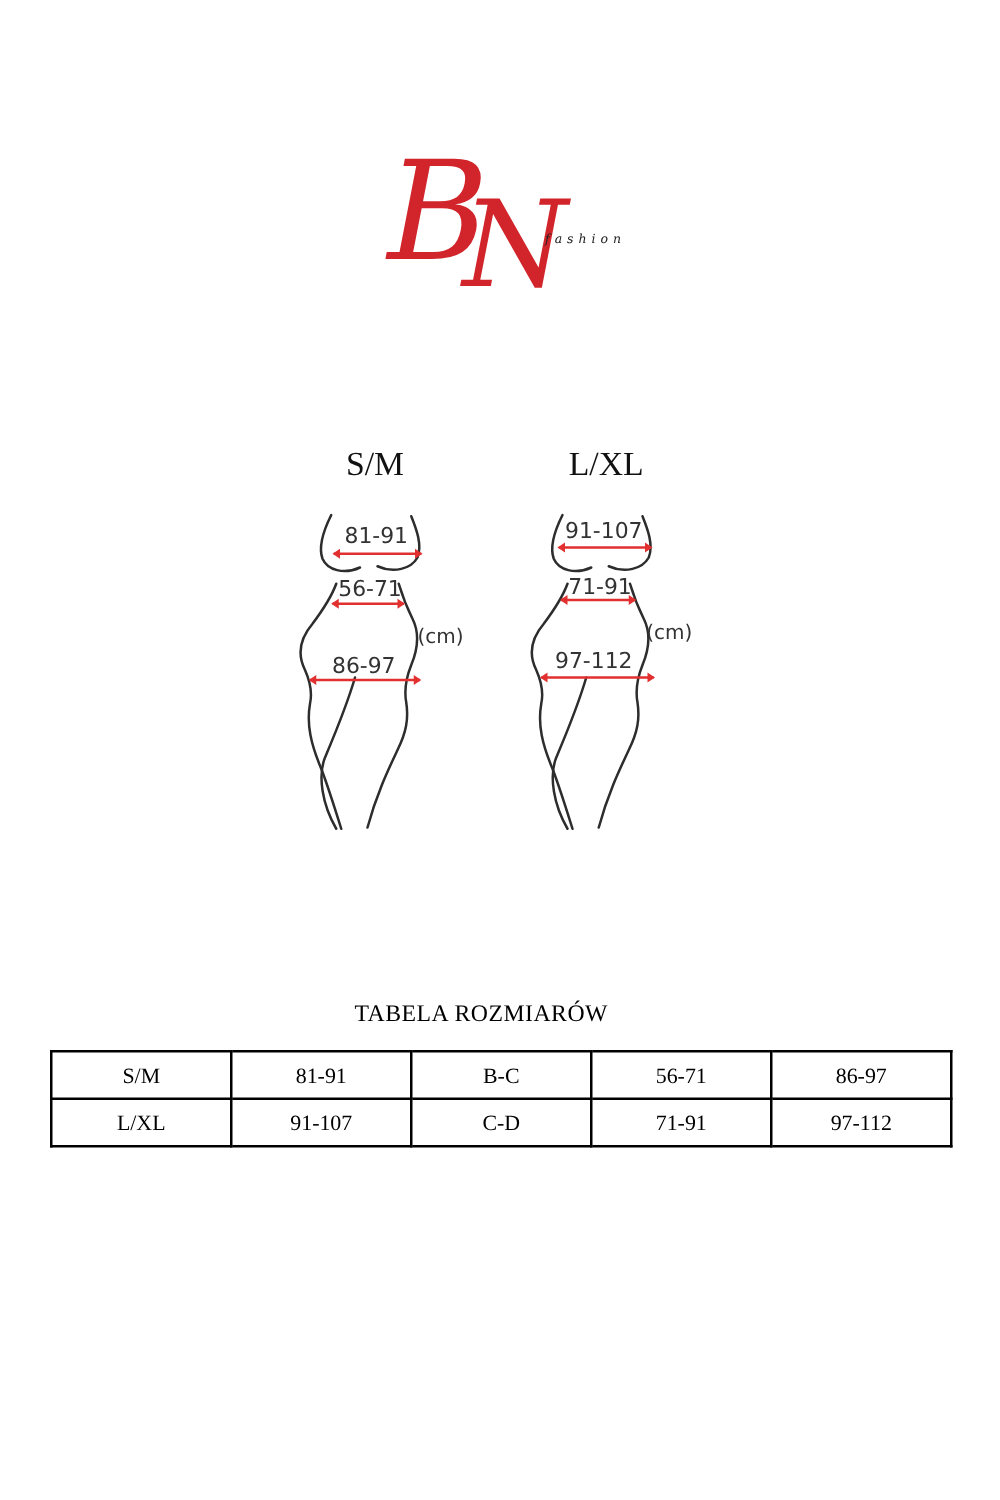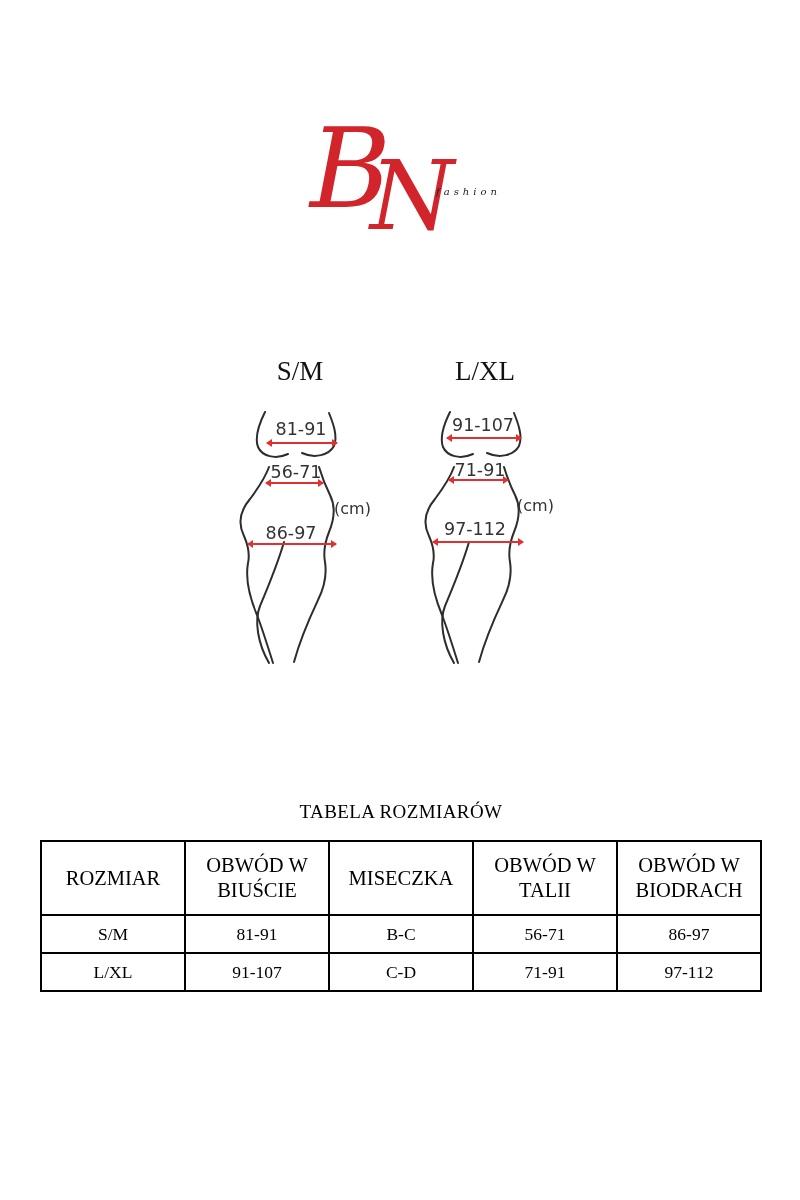--- a/index.html
+++ b/index.html
@@ -44,21 +44,21 @@
   .fig-sm .m-waist{left:71px;top:111px;} .fig-sm .a-waist{left:41px;top:130px;width:57px;}
   .fig-sm .unit{left:109px;top:148px;}
   .fig-sm .m-hips{left:66px;top:172px;}  .fig-sm .a-hips{left:23px;top:191px;width:88px;}
   
   .fig-lxl .m-bust{left:73px;top:64px;}  .fig-lxl .a-bust{left:37px;top:85px;width:74px;}
   .fig-lxl .m-waist{left:70px;top:109px;}.fig-lxl .a-waist{left:39px;top:127px;width:59px;}
   .fig-lxl .unit{left:107px;top:145px;}
   .fig-lxl .m-hips{left:65px;top:168px;} .fig-lxl .a-hips{left:23px;top:189px;width:90px;}
 
   
-  .table-title{position:absolute;left:16px;top:801px;width:770px;text-align:center;
+  .table-title{position:absolute;left:0;top:801px;width:770px;text-align:center;
     font-size:19px;color:#000;letter-spacing:0.4px;}
   table.size-table{position:absolute;left:40px;top:840px;width:722px;
     border-collapse:collapse;table-layout:fixed;}
   .size-table td{border:2px solid #000;text-align:center;vertical-align:middle;
     color:#000;padding:2px 6px;}
   .size-table tr.head td{height:68px;font-size:20.5px;line-height:1.22;}
   .size-table tr.data td{height:32px;font-size:17.5px;}
 </style>
 </head>
 <body>
@@ -106,27 +106,20 @@
   <div class="arrow a-waist"></div>
   <div class="unit">(cm)</div>
   <div class="meas m-hips">97-112</div>
   <div class="arrow a-hips"></div>
 </div>
 
 <div class="table-title">TABELA ROZMIARÓW</div>
 
 <table class="size-table">
   <tbody>
-    <tr class="head">
-      <td>ROZMIAR</td>
-      <td>OBWÓD W BIUŚCIE</td>
-      <td>MISECZKA</td>
-      <td>OBWÓD W TALII</td>
-      <td>OBWÓD W BIODRACH</td>
-    </tr>
     <tr class="data">
       <td>S/M</td>
       <td>81-91</td>
       <td>B-C</td>
       <td>56-71</td>
       <td>86-97</td>
     </tr>
     <tr class="data">
       <td>L/XL</td>
       <td>91-107</td>

